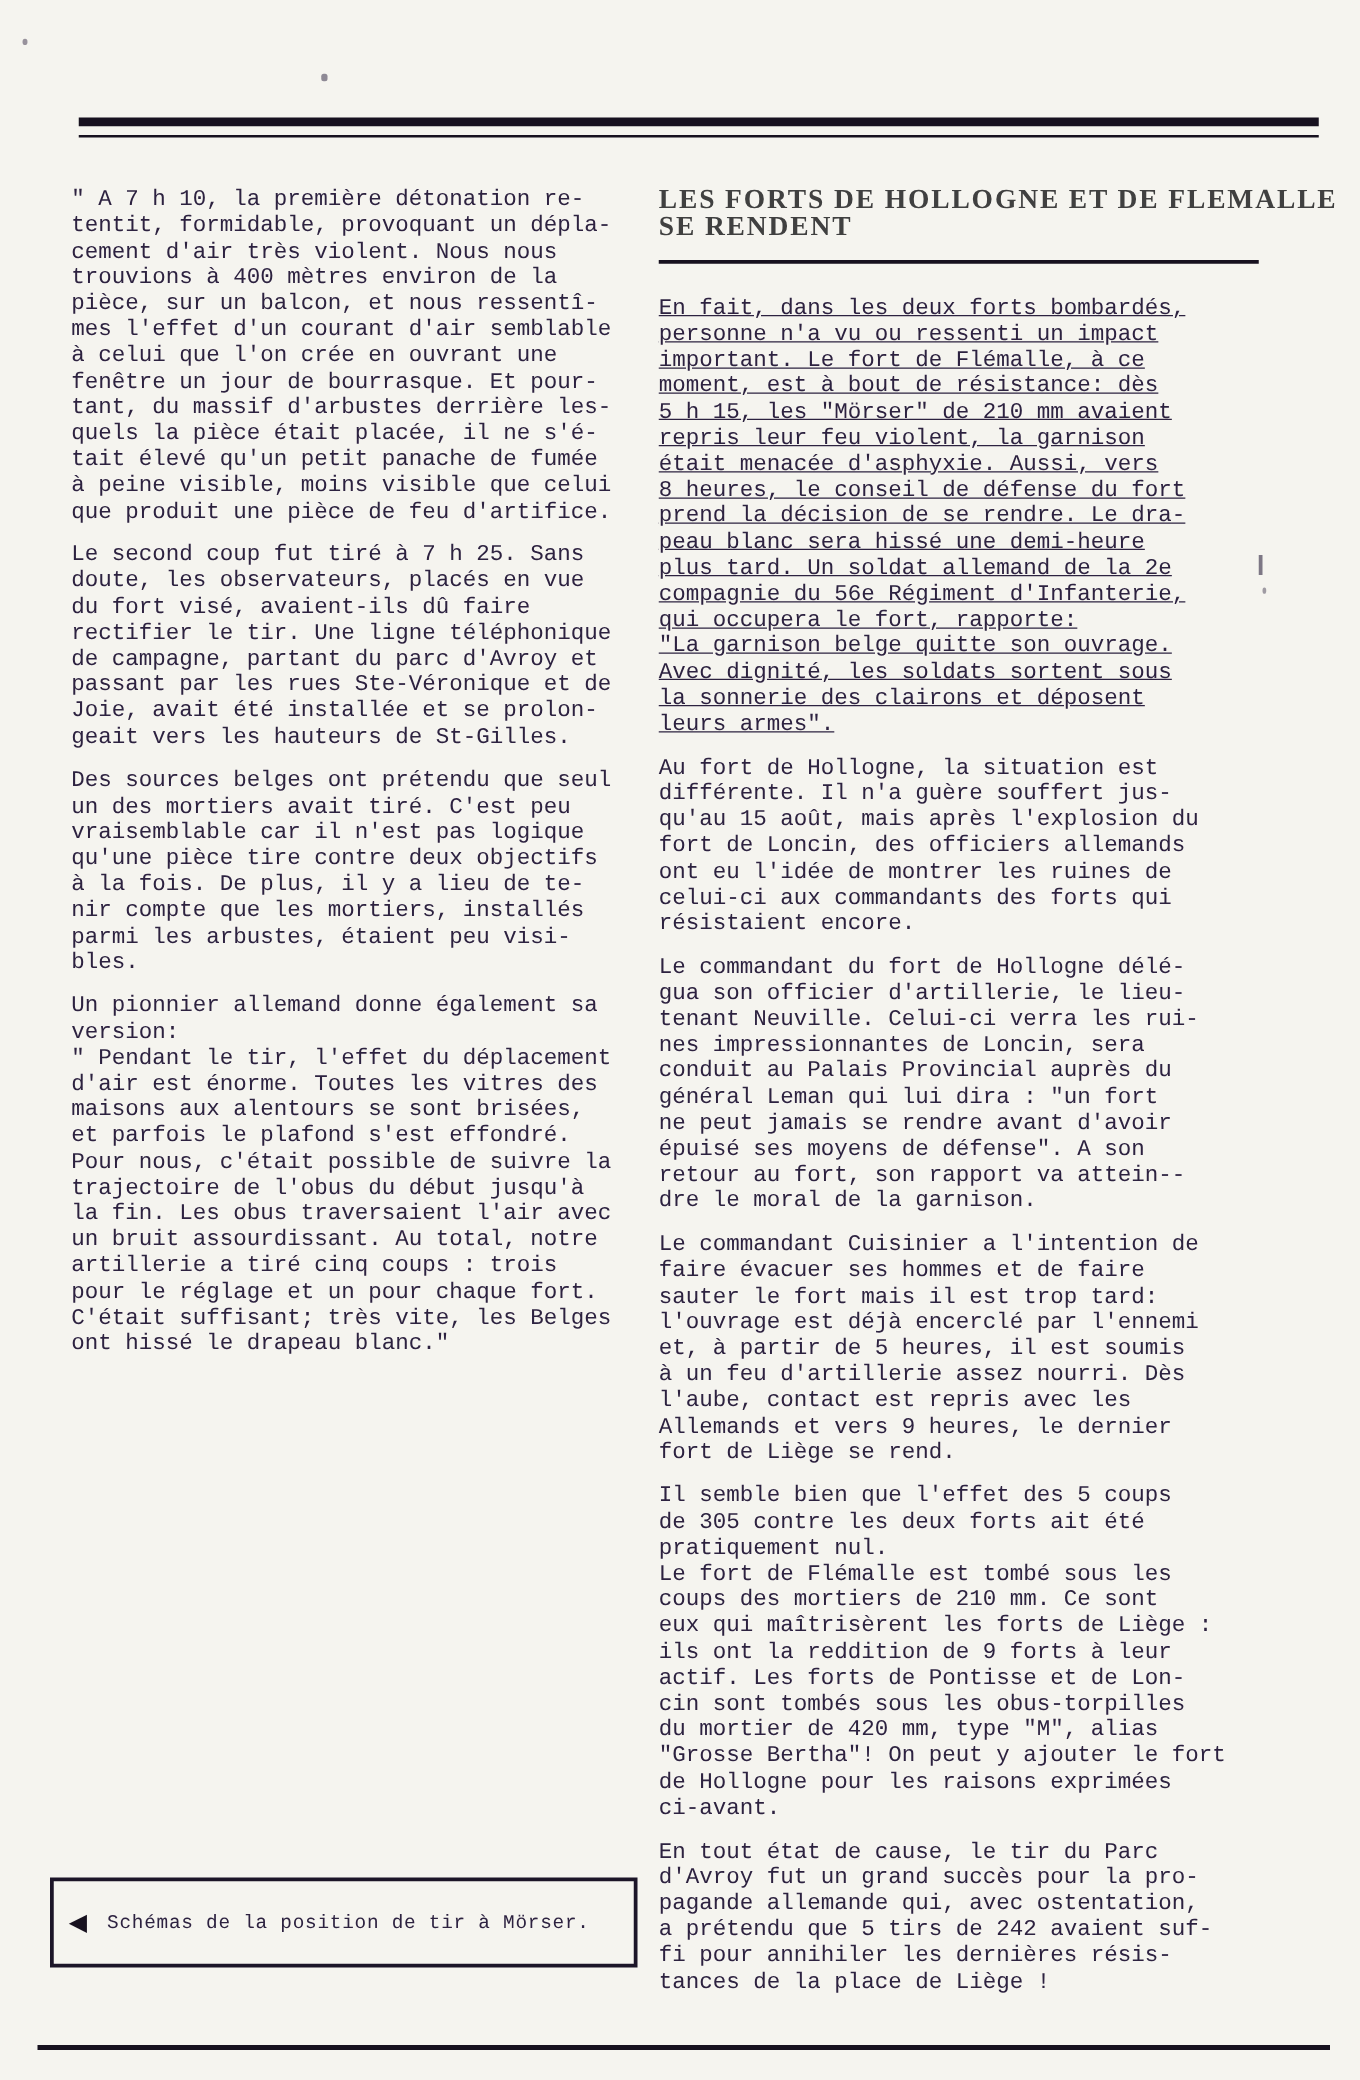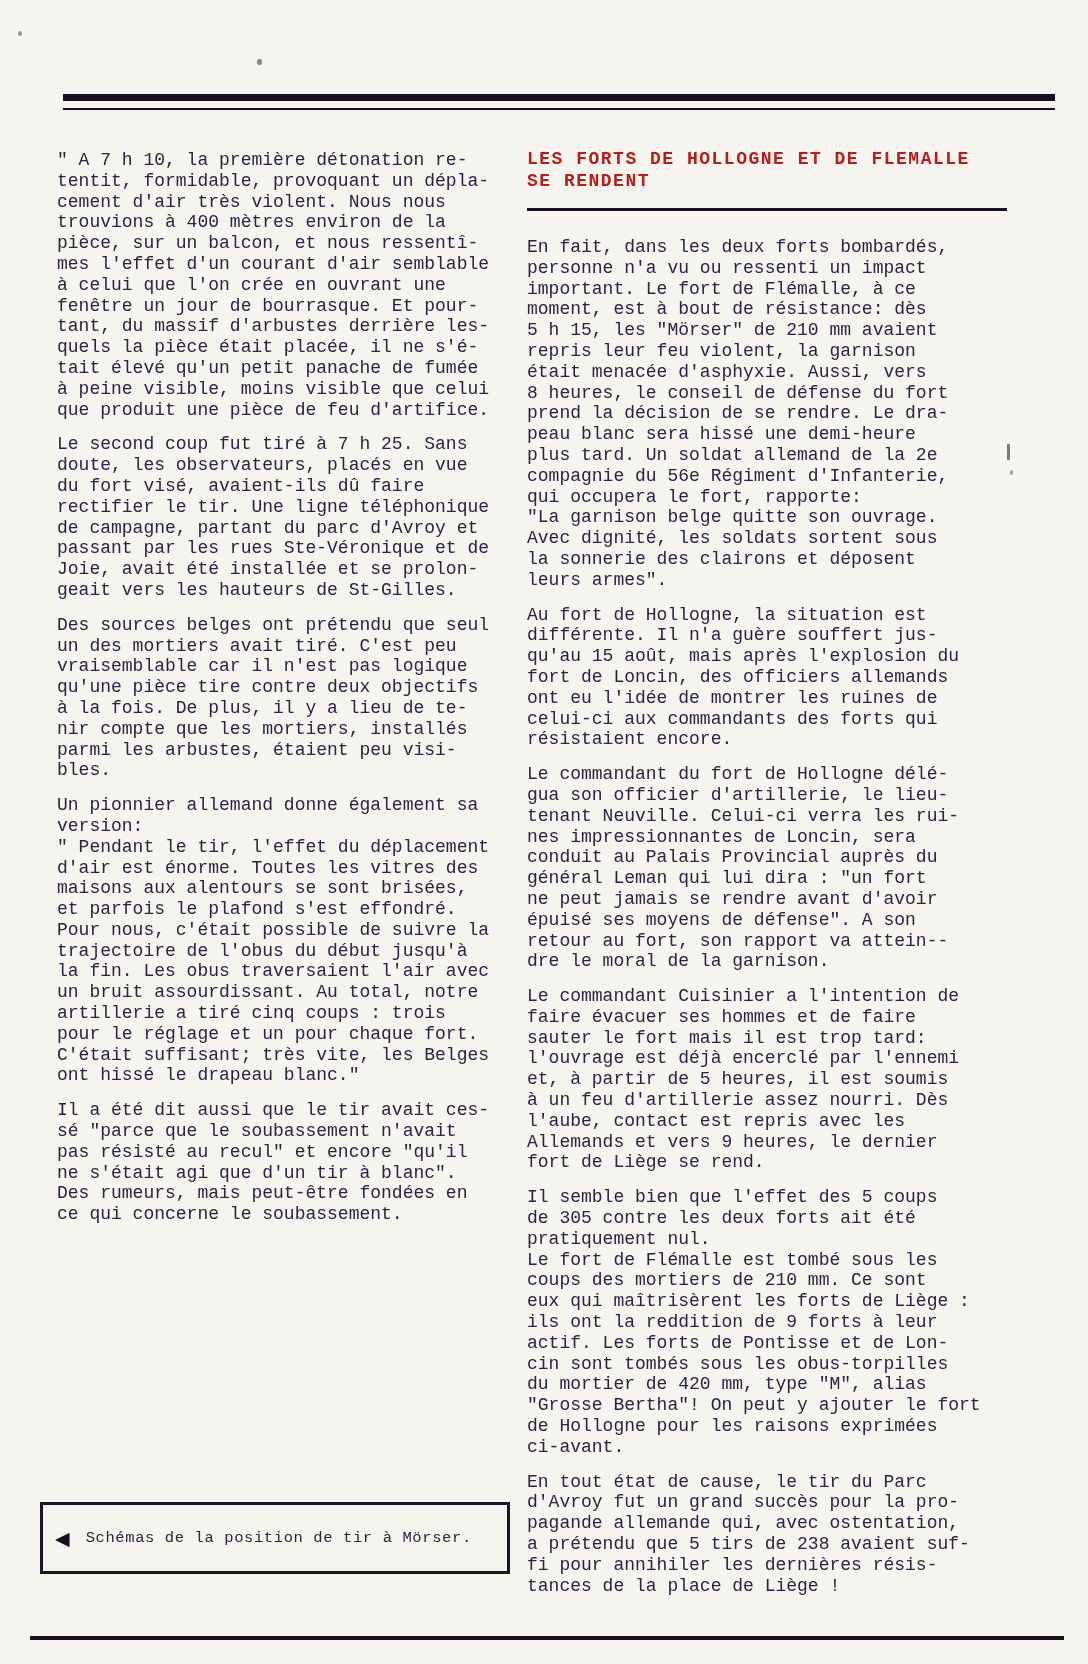--- a/index.html
+++ b/index.html
@@ -23,32 +23,33 @@
 
   .body-text {
     white-space:pre;
     font-size:18px;
     line-height:20.8px;
     margin:0 0 14px 0;
     letter-spacing:0;
   }
   .article-title {
     white-space:pre;
-    font-size:18px;
+    font-size:22px;
     line-height:22px;
     letter-spacing:1.5px;
     margin:0;
-    color:#b91c1c;
+    color:#404040;
+    font-family:Liberation Serif, serif;
   }
   .heading-rule {
     width:480px; height:3px;
     background:#17111f;
     margin-top:16px;
   }
-  .col-right .body-text:first-of-type { margin-top:26px; }
+  .col-right .body-text:first-of-type { margin-top:26px;text-decoration:underline; }
 
   .caption-box {
     position:absolute;
     left:40px; top:1502px;
     width:470px; height:72px;
     border:3px solid #1c1528;
     box-sizing:border-box;
     display:flex; align-items:center;
     padding:0 12px; gap:16px;
   }
@@ -118,26 +119,20 @@
 maisons aux alentours se sont brisées,
 et parfois le plafond s'est effondré.
 Pour nous, c'était possible de suivre la
 trajectoire de l'obus du début jusqu'à
 la fin. Les obus traversaient l'air avec
 un bruit assourdissant. Au total, notre
 artillerie a tiré cinq coups : trois
 pour le réglage et un pour chaque fort.
 C'était suffisant; très vite, les Belges
 ont hissé le drapeau blanc."</p>
-    <p class="body-text">Il a été dit aussi que le tir avait ces-
-sé "parce que le soubassement n'avait
-pas résisté au recul" et encore "qu'il
-ne s'était agi que d'un tir à blanc".
-Des rumeurs, mais peut-être fondées en
-ce qui concerne le soubassement.</p>
   </div>
 
   <div class="col col-right">
     <h1 class="article-title">LES FORTS DE HOLLOGNE ET DE FLEMALLE
 SE RENDENT</h1>
     <div class="heading-rule"></div>
     <p class="body-text">En fait, dans les deux forts bombardés,
 personne n'a vu ou ressenti un impact
 important. Le fort de Flémalle, à ce
 moment, est à bout de résistance: dès
@@ -189,21 +184,21 @@
 ils ont la reddition de 9 forts à leur
 actif. Les forts de Pontisse et de Lon-
 cin sont tombés sous les obus-torpilles
 du mortier de 420 mm, type "M", alias
 "Grosse Bertha"! On peut y ajouter le fort
 de Hollogne pour les raisons exprimées
 ci-avant.</p>
     <p class="body-text">En tout état de cause, le tir du Parc
 d'Avroy fut un grand succès pour la pro-
 pagande allemande qui, avec ostentation,
-a prétendu que 5 tirs de 238 avaient suf-
+a prétendu que 5 tirs de 242 avaient suf-
 fi pour annihiler les dernières résis-
 tances de la place de Liège !</p>
   </div>
 
   <div class="caption-box">
     <span class="caption-arrow">◀</span>
     <span class="caption-text">Schémas de la position de tir à Mörser.</span>
   </div>
 
   <div class="rule rule-bottom"></div>

